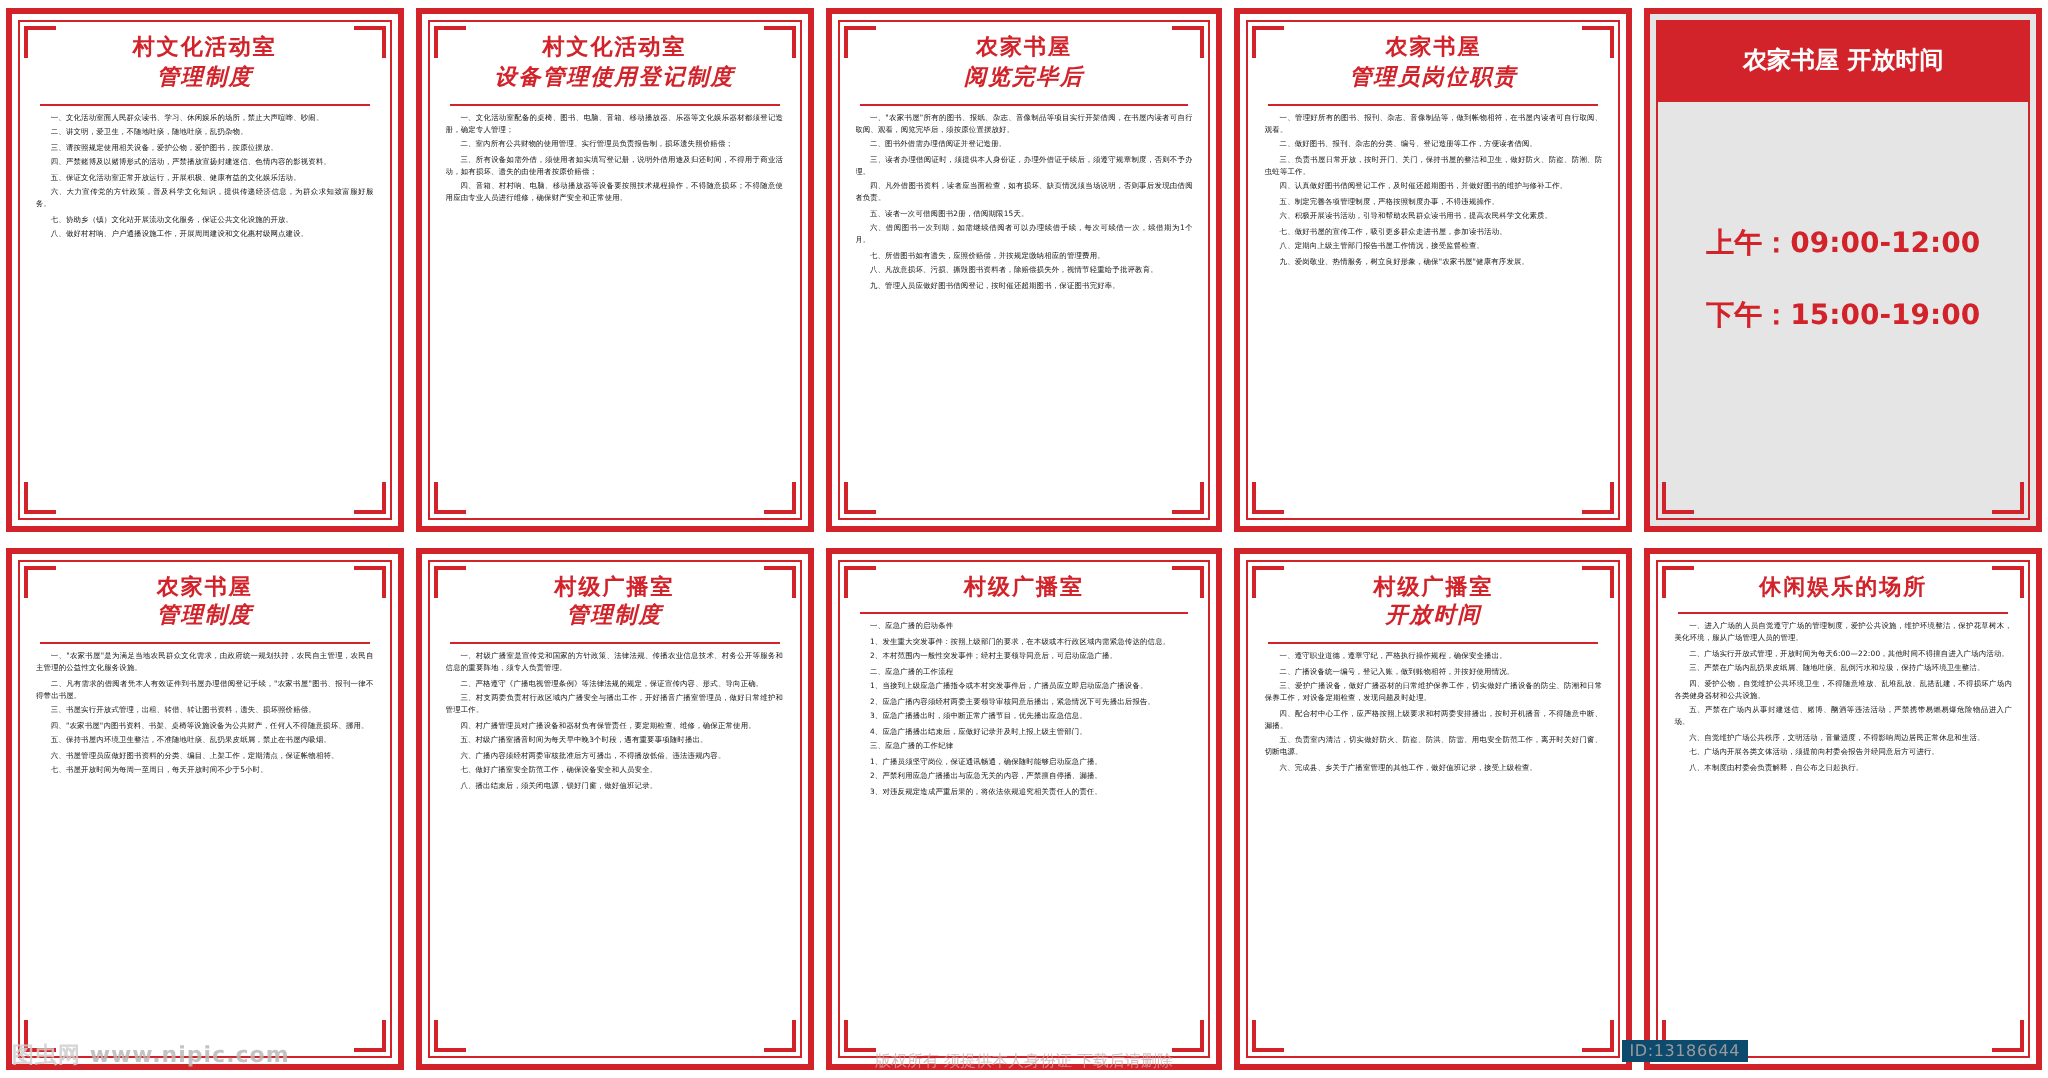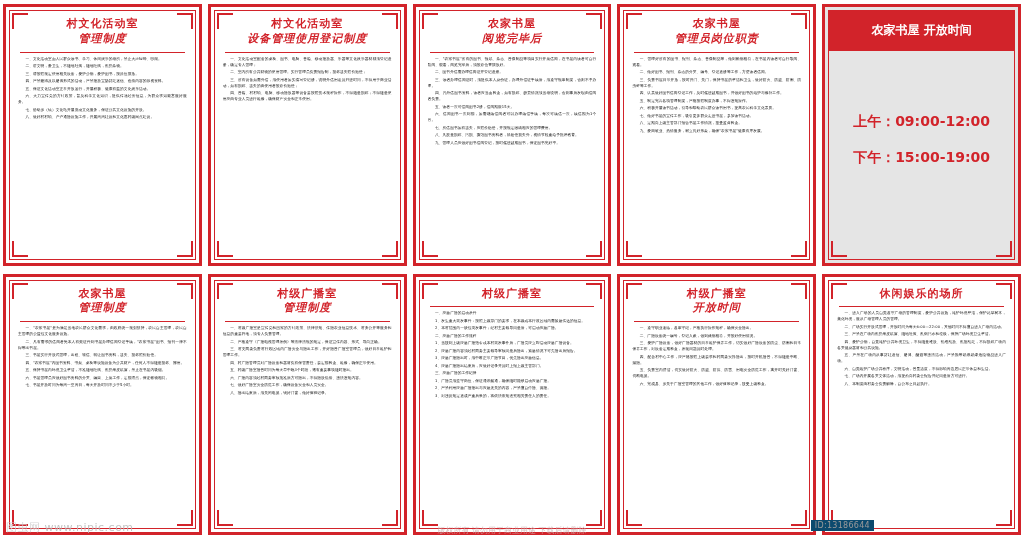--- a/index.html
+++ b/index.html
@@ -109,21 +109,21 @@
     color:#d2232a;
     font-weight:bold;
     font-size:14px;
     white-space:nowrap;
   }
   .watermark{
     position:absolute;
     left:6px;bottom:4px;
     font-size:11px;
     color:#b9b9b9;
-    font-weight:normal;
+    font-weight:bold;
     letter-spacing:0.5px;
     opacity:.85;
   }
   .watermark .cn{color:#cfcfcf;}
   .idtag{
     position:absolute;
     right:150px;bottom:8px;
     background:#0c4a6e;
     color:#9a9a9a;
     font-size:8px;
@@ -400,13 +400,13 @@
     </div>
   </div>
 
 </div>
 
 <div class="watermark">
   <span class="cn">图虫网</span>
   <span>www.nipic.com</span>
 </div>
 <div class="idtag">ID:13186644</div>
-<div class="botcenter">版权所有 请勿用于商业用途 下载后请删除</div>
+<div class="botcenter">版权所有 须提供本人身份证 下载后请删除</div>
 
 </body></html>

